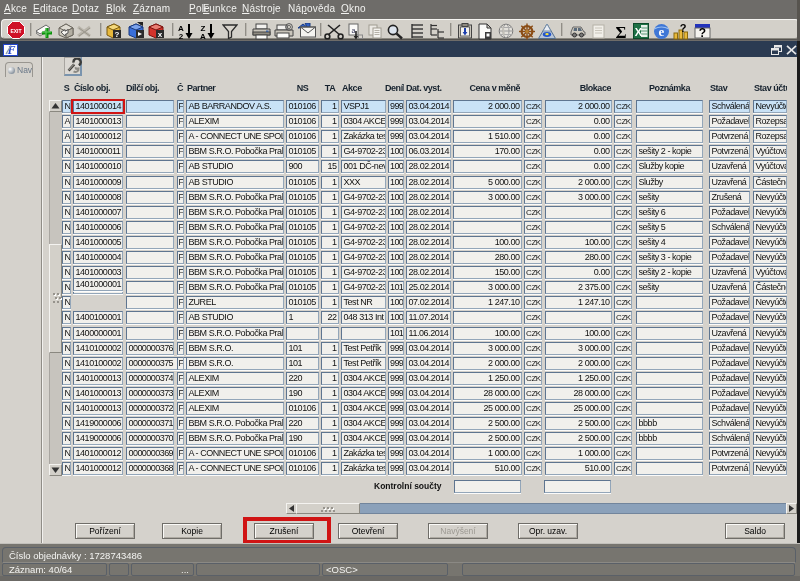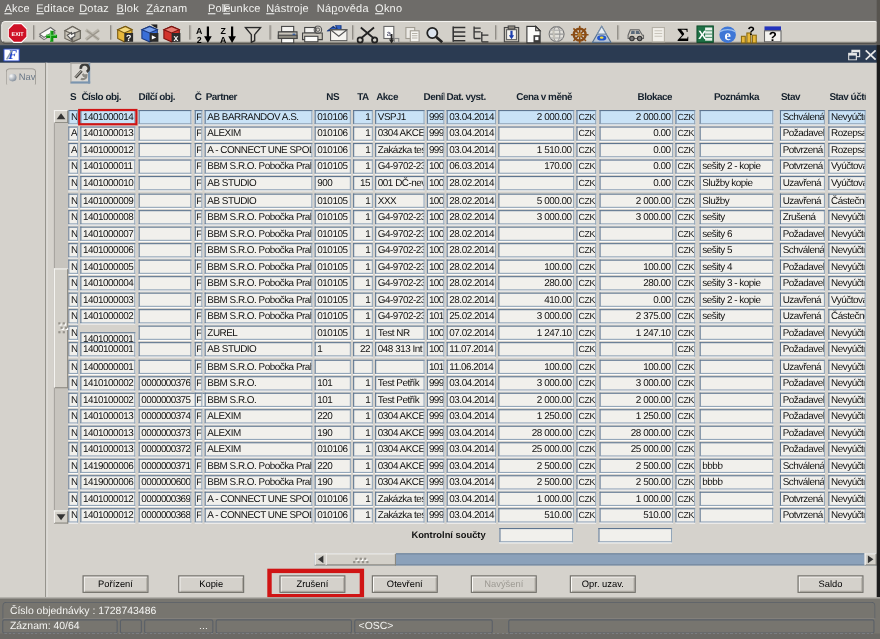--- a/index.html
+++ b/index.html
@@ -515,21 +515,21 @@
 <div class="c" style="left:62px;top:266.1px;width:9px;">N</div>
 <div class="c" style="left:73px;top:266.1px;width:50px;">1401000003</div>
 <div class="c" style="left:126px;top:266.1px;width:48px;letter-spacing:-0.55px;"></div>
 <div class="c" style="left:177px;top:266.1px;width:7px;padding:0 0.5px;letter-spacing:-0.5px;font-size:8.5px;">F</div>
 <div class="c" style="left:186px;top:266.1px;width:98px;">BBM S.R.O. Pobočka Praha</div>
 <div class="c" style="left:286px;top:266.1px;width:33px;">010105</div>
 <div class="c r" style="left:321px;top:266.1px;width:18px;">1</div>
 <div class="c" style="left:341px;top:266.1px;width:45px;">G4-9702-23</div>
 <div class="c" style="left:388px;top:266.1px;width:16px;letter-spacing:-0.6px;padding-left:1px;">1008</div>
 <div class="c" style="left:406px;top:266.1px;width:45px;">28.02.2014</div>
-<div class="c r" style="left:453px;top:266.1px;width:69px;">410.00</div>
+<div class="c r" style="left:453px;top:266.1px;width:69px;">150.00</div>
 <div class="c" style="left:524px;top:266.1px;width:18px;font-size:8px;letter-spacing:-0.4px;padding-left:1px;">CZK</div>
 <div class="c r" style="left:545px;top:266.1px;width:67px;">0.00</div>
 <div class="c" style="left:614px;top:266.1px;width:18px;font-size:8px;letter-spacing:-0.4px;padding-left:1px;">CZK</div>
 <div class="c" style="left:636px;top:266.1px;width:67px;">sešity 2 - kopie</div>
 <div class="c" style="left:709px;top:266.1px;width:41px;">Uzavřená</div>
 <div class="c" style="left:753px;top:266.1px;width:34px;">Vyúčtovaná</div>
 <div class="c" style="left:62px;top:281.2px;width:9px;">N</div>
 <div class="c" style="left:73px;top:281.2px;width:50px;">1401000002</div>
 <div class="c" style="left:126px;top:281.2px;width:48px;letter-spacing:-0.55px;"></div>
 <div class="c" style="left:177px;top:281.2px;width:7px;padding:0 0.5px;letter-spacing:-0.5px;font-size:8.5px;">F</div>
@@ -540,21 +540,21 @@
 <div class="c" style="left:388px;top:281.2px;width:16px;letter-spacing:-0.6px;padding-left:1px;">1010</div>
 <div class="c" style="left:406px;top:281.2px;width:45px;">25.02.2014</div>
 <div class="c r" style="left:453px;top:281.2px;width:69px;">3 000.00</div>
 <div class="c" style="left:524px;top:281.2px;width:18px;font-size:8px;letter-spacing:-0.4px;padding-left:1px;">CZK</div>
 <div class="c r" style="left:545px;top:281.2px;width:67px;">2 375.00</div>
 <div class="c" style="left:614px;top:281.2px;width:18px;font-size:8px;letter-spacing:-0.4px;padding-left:1px;">CZK</div>
 <div class="c" style="left:636px;top:281.2px;width:67px;">sešity</div>
 <div class="c" style="left:709px;top:281.2px;width:41px;">Uzavřená</div>
 <div class="c" style="left:753px;top:281.2px;width:34px;">Částečně vyú</div>
 <div class="c" style="left:62px;top:296.3px;width:9px;">N</div>
-<div class="c" style="left:73px;top:302px;width:50px;">1401000001</div>
+<div class="c" style="left:73px;top:278px;width:50px;">1401000001</div>
 <div class="c" style="left:126px;top:296.3px;width:48px;letter-spacing:-0.55px;"></div>
 <div class="c" style="left:177px;top:296.3px;width:7px;padding:0 0.5px;letter-spacing:-0.5px;font-size:8.5px;">F</div>
 <div class="c" style="left:186px;top:296.3px;width:98px;">ZUREL</div>
 <div class="c" style="left:286px;top:296.3px;width:33px;">010105</div>
 <div class="c r" style="left:321px;top:296.3px;width:18px;">1</div>
 <div class="c" style="left:341px;top:296.3px;width:45px;">Test NR</div>
 <div class="c" style="left:388px;top:296.3px;width:16px;letter-spacing:-0.6px;padding-left:1px;">1008</div>
 <div class="c" style="left:406px;top:296.3px;width:45px;">07.02.2014</div>
 <div class="c r" style="left:453px;top:296.3px;width:69px;">1 247.10</div>
 <div class="c" style="left:524px;top:296.3px;width:18px;font-size:8px;letter-spacing:-0.4px;padding-left:1px;">CZK</div>
@@ -694,21 +694,21 @@
 <div class="c" style="left:406px;top:417.1px;width:45px;">03.04.2014</div>
 <div class="c r" style="left:453px;top:417.1px;width:69px;">2 500.00</div>
 <div class="c" style="left:524px;top:417.1px;width:18px;font-size:8px;letter-spacing:-0.4px;padding-left:1px;">CZK</div>
 <div class="c r" style="left:545px;top:417.1px;width:67px;">2 500.00</div>
 <div class="c" style="left:614px;top:417.1px;width:18px;font-size:8px;letter-spacing:-0.4px;padding-left:1px;">CZK</div>
 <div class="c" style="left:636px;top:417.1px;width:67px;">bbbb</div>
 <div class="c" style="left:709px;top:417.1px;width:41px;">Schválená</div>
 <div class="c" style="left:753px;top:417.1px;width:34px;">Nevyúčtovaná</div>
 <div class="c" style="left:62px;top:432.2px;width:9px;">N</div>
 <div class="c" style="left:73px;top:432.2px;width:50px;">1419000006</div>
-<div class="c" style="left:126px;top:432.2px;width:48px;letter-spacing:-0.55px;">0000000600</div>
+<div class="c" style="left:126px;top:432.2px;width:48px;letter-spacing:-0.55px;">0000000370</div>
 <div class="c" style="left:177px;top:432.2px;width:7px;padding:0 0.5px;letter-spacing:-0.5px;font-size:8.5px;">F</div>
 <div class="c" style="left:186px;top:432.2px;width:98px;">BBM S.R.O. Pobočka Praha</div>
 <div class="c" style="left:286px;top:432.2px;width:33px;">190</div>
 <div class="c r" style="left:321px;top:432.2px;width:18px;">1</div>
 <div class="c" style="left:341px;top:432.2px;width:45px;">0304 AKCE</div>
 <div class="c" style="left:388px;top:432.2px;width:16px;letter-spacing:-0.6px;padding-left:1px;">9999</div>
 <div class="c" style="left:406px;top:432.2px;width:45px;">03.04.2014</div>
 <div class="c r" style="left:453px;top:432.2px;width:69px;">2 500.00</div>
 <div class="c" style="left:524px;top:432.2px;width:18px;font-size:8px;letter-spacing:-0.4px;padding-left:1px;">CZK</div>
 <div class="c r" style="left:545px;top:432.2px;width:67px;">2 500.00</div>

